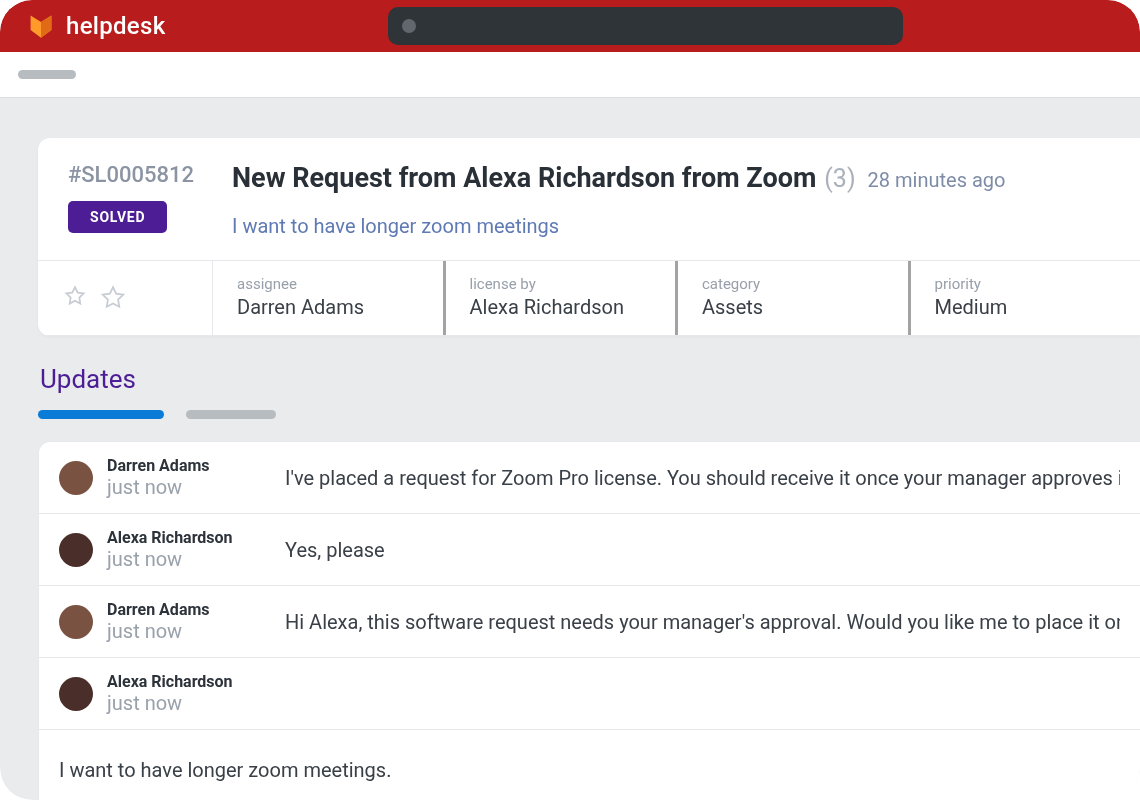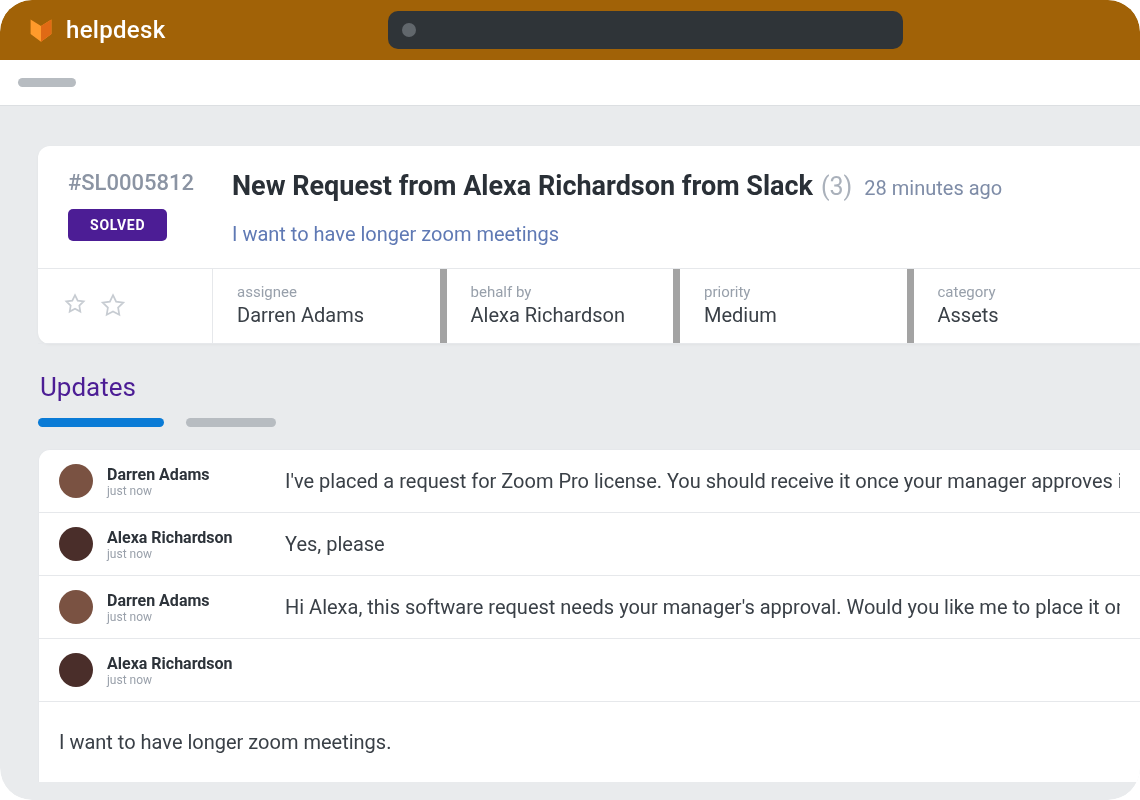--- a/index.html
+++ b/index.html
@@ -14,22 +14,22 @@
     .window {
       width: 1140px;
       height: 800px;
       background: #e9ebed;
       border-radius: 32px;
       overflow: hidden;
       display: flex;
       flex-direction: column;
     }
     .topbar {
-      background: #a16207;
-      height: 60px;
+      background: #b91c1c;
+      height: 52px;
       display: flex;
       align-items: center;
       padding: 0 28px;
       gap: 14px;
     }
     .logo-wrap { display: flex; align-items: center; gap: 12px; }
     .logo-mark { width: 26px; height: 26px; }
     .logo-text { color: #fff; font-size: 24px; font-weight: 500; letter-spacing: 0.3px; }
     .search-wrap { flex: 1; display: flex; justify-content: center; }
     .search {
@@ -86,21 +86,21 @@
     .ticket-title { color: #2a3037; font-size: 27px; font-weight: 700; }
     .ticket-count { color: #aab1bb; font-size: 25px; font-weight: 400; }
     .ticket-age { color: #7e8ca7; font-size: 20px; font-weight: 400; margin-left: 4px; }
     .ticket-sub { color: #5f79b4; font-size: 20px; margin-top: 20px; }
     .meta-row {
       display: flex;
       border-top: 1px solid #e6e8eb;
       border-bottom: 1px solid #e6e8eb;
     }
     .meta-cell {
-      border-right: 7px solid #a3a3a3;
+      border-right: 3px solid #a3a3a3;
       padding: 14px 24px 16px 24px;
       flex: 1;
     }
     .meta-cell:last-child { border-right: none; }
     .meta-star-cell {
       display: flex;
       align-items: center;
       gap: 12px;
       padding: 14px 24px;
       border-right: 1px solid #e6e8eb;
@@ -137,21 +137,21 @@
     .avatar {
       width: 34px;
       height: 34px;
       border-radius: 50%;
       flex-shrink: 0;
       background: #7a5242;
     }
     .avatar.alexa { background: #4a2e2a; }
     .author-col { width: 164px; flex-shrink: 0; }
     .author-name { color: #2d333a; font-size: 16px; font-weight: 700; }
-    .author-time { color: #9aa1ab; font-size: 12px; }
+    .author-time { color: #9aa1ab; font-size: 20px; }
     .update-text { color: #3a4047; font-size: 20px; white-space: nowrap; overflow: hidden; }
     .footer-text {
       padding: 28px 20px;
       color: #3a4047;
       font-size: 20px;
       background: #fff;
     }
   </style>
 </head>
 <body>
@@ -180,21 +180,21 @@
   <div class="content">
 
     <div class="card">
       <div class="card-head">
         <div class="card-left">
           <div class="ticket-id">#SL0005812</div>
           <div class="status-badge">SOLVED</div>
         </div>
         <div class="card-right">
           <div class="title-line">
-            <span class="ticket-title">New Request from Alexa Richardson from Slack</span>
+            <span class="ticket-title">New Request from Alexa Richardson from Zoom</span>
             <span class="ticket-count">(3)</span>
             <span class="ticket-age">28 minutes ago</span>
           </div>
           <div class="ticket-sub">I want to have longer zoom meetings</div>
         </div>
       </div>
 
       <div class="meta-row">
         <div class="meta-star-cell">
           <svg class="star-svg" viewBox="0 0 24 24">
@@ -202,30 +202,30 @@
           </svg>
           <svg class="star-svg" viewBox="0 0 24 24">
             <path d="M12 2l2.9 6 6.6.9-4.8 4.6 1.1 6.5L12 17l-5.8 3 1.1-6.5L2.5 8.9 9.1 8 12 2z" fill="none" stroke="#c7ccd2" stroke-width="1.6"></path>
           </svg>
         </div>
         <div class="meta-cell">
           <div class="meta-label">assignee</div>
           <div class="meta-value">Darren Adams</div>
         </div>
         <div class="meta-cell">
-          <div class="meta-label">behalf by</div>
+          <div class="meta-label">license by</div>
           <div class="meta-value">Alexa Richardson</div>
+        </div>
+        <div class="meta-cell">
+          <div class="meta-label">category</div>
+          <div class="meta-value">Assets</div>
         </div>
         <div class="meta-cell">
           <div class="meta-label">priority</div>
           <div class="meta-value">Medium</div>
-        </div>
-        <div class="meta-cell">
-          <div class="meta-label">category</div>
-          <div class="meta-value">Assets</div>
         </div>
       </div>
     </div>
 
     <div class="updates-head">Updates</div>
     <div class="tabbar">
       <div class="tab-pill tab-active"></div>
       <div class="tab-pill tab-inactive"></div>
     </div>
 

